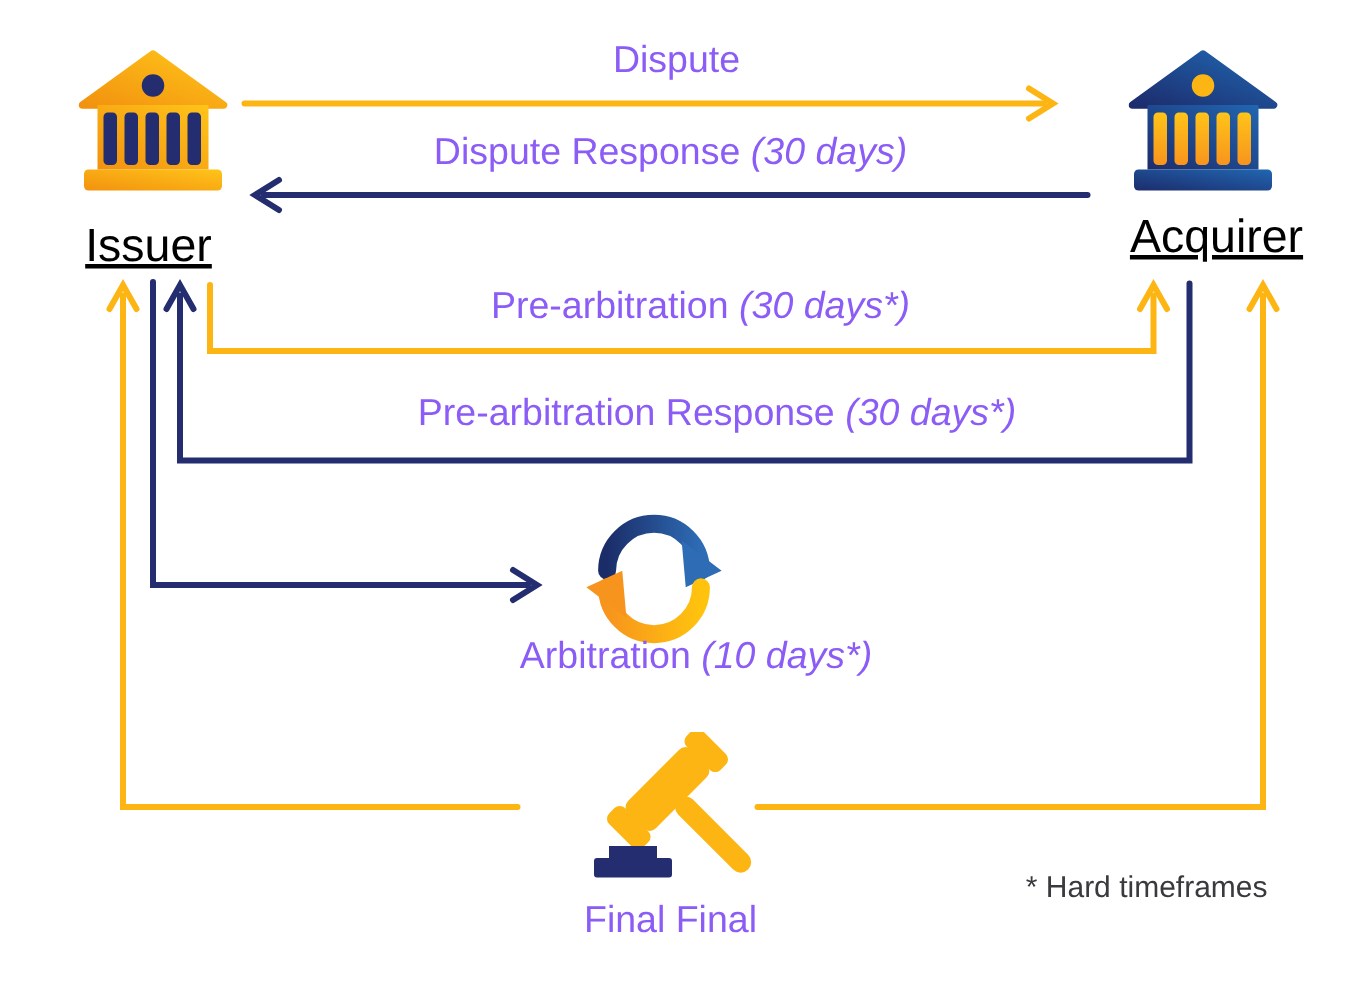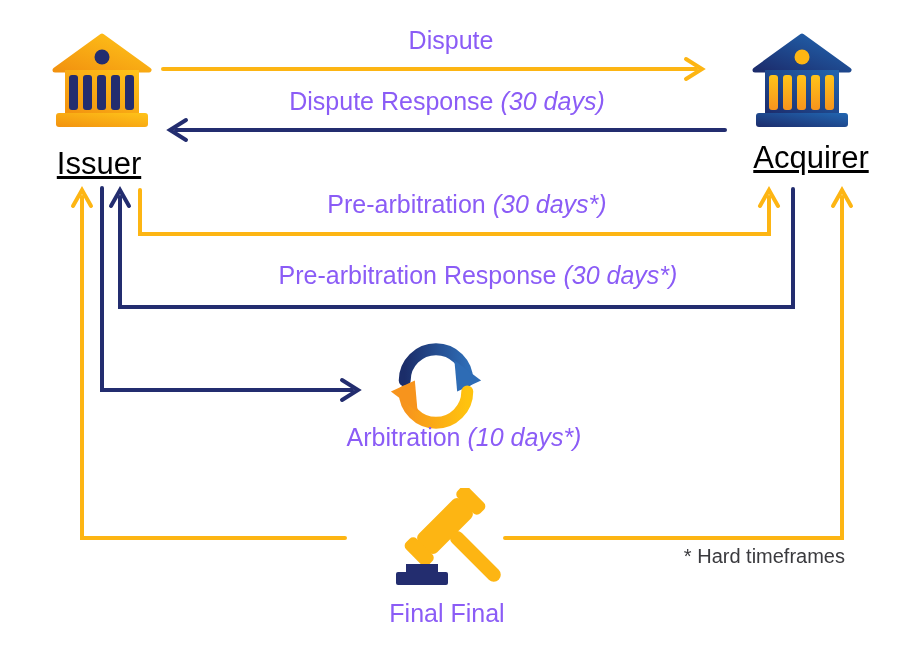--- a/index.html
+++ b/index.html
@@ -41,20 +41,21 @@
     text-align: center;
     text-decoration: underline;
   }
   .footnote {
     position: absolute;
     white-space: nowrap;
     color: #3a3a3e;
     font-size: 20px;
     text-align: right;
     transform: translateX(-100%);
+    margin-top: 36px;
   }
 </style>
 </head>
 <body>
 
 <div id="diagram">
 
   <svg class="abs" style="left:0; top:0;" width="903" height="664" viewBox="0 0 903 664">
 
     <g stroke="#FDB513" stroke-width="4" fill="none" stroke-linecap="round">

